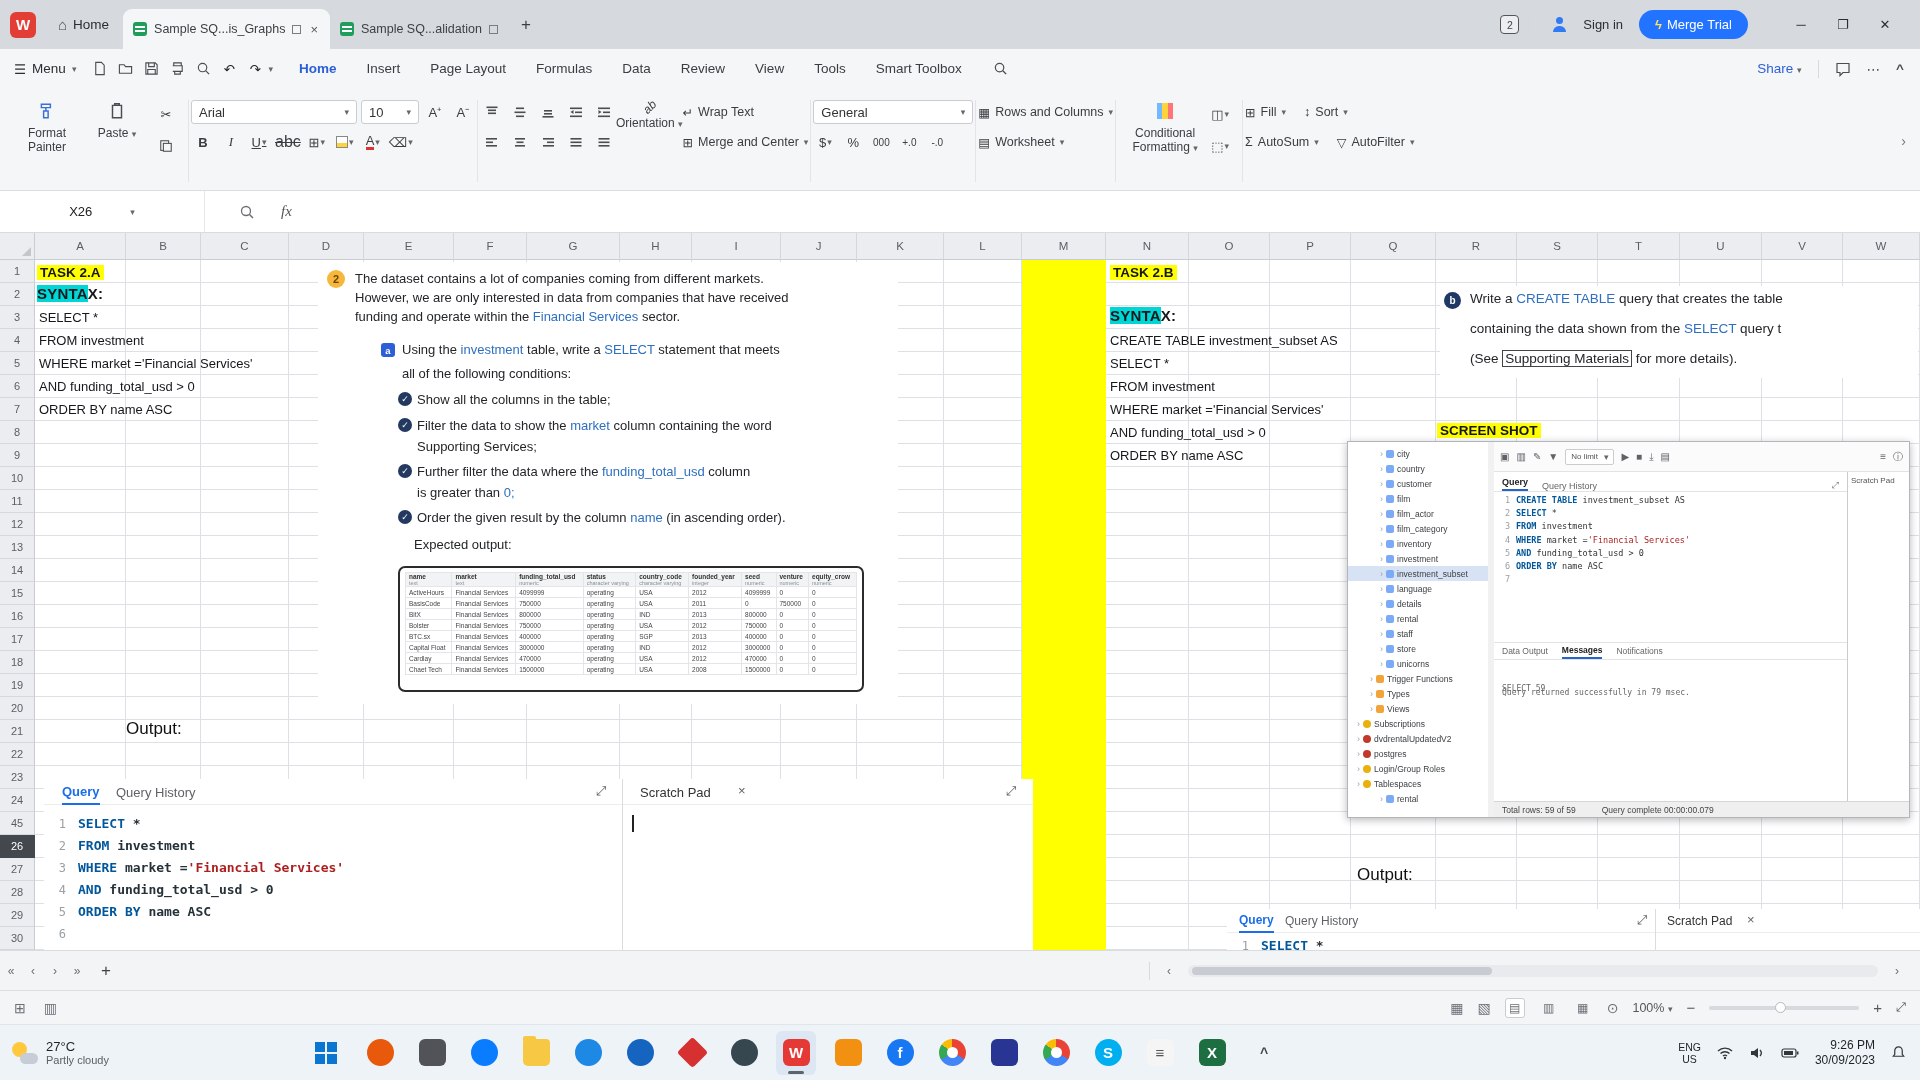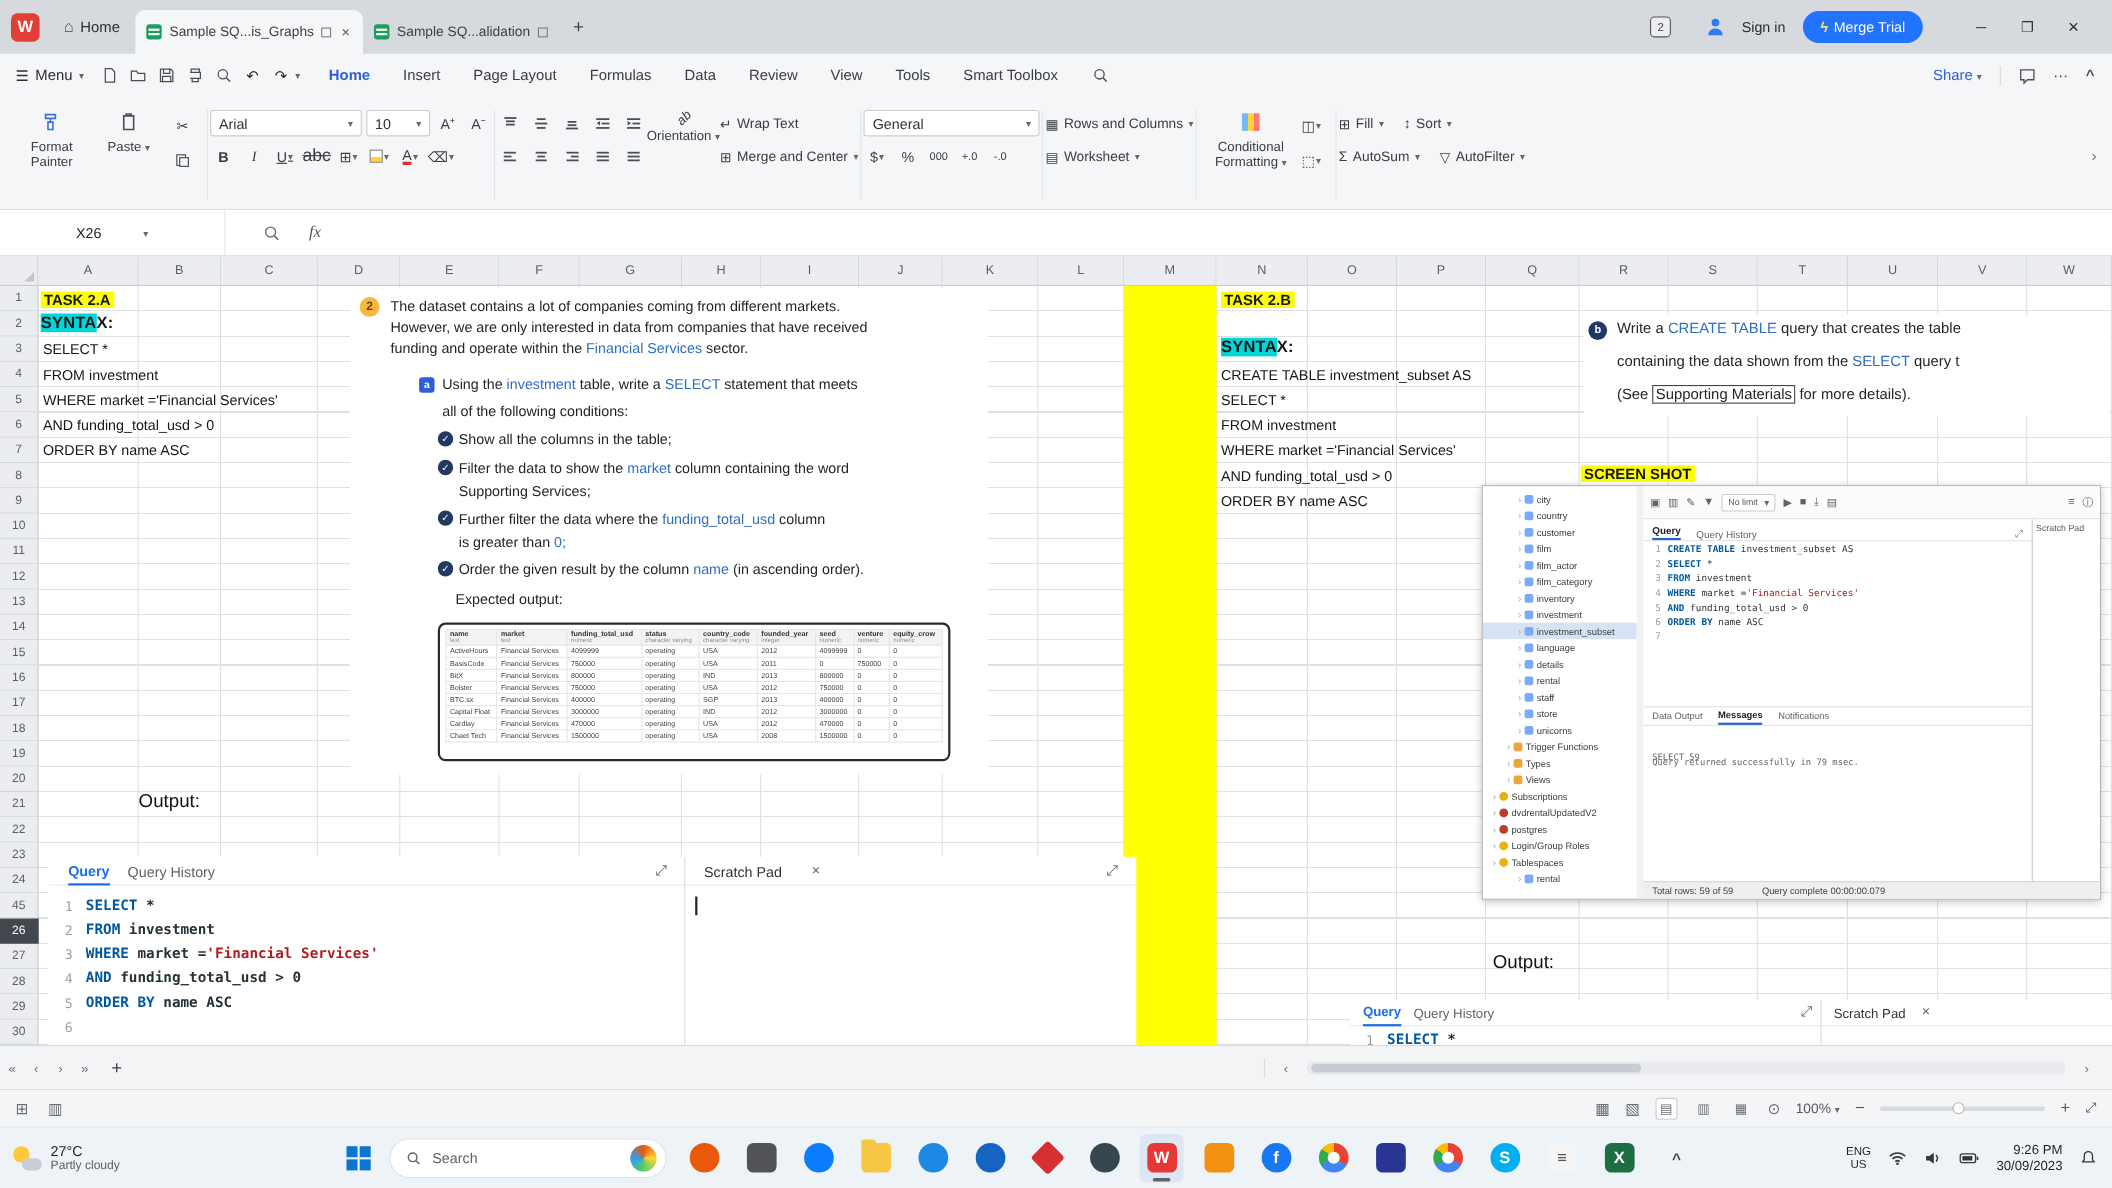--- a/index.html
+++ b/index.html
@@ -821,21 +821,21 @@
             <svg class="lic" width="14" height="14" viewBox="0 0 16 16">
               <rect x="2" y="2" width="9" height="11" fill="none" stroke="#4a4d52" stroke-width="1.2"></rect>
               <rect x="5" y="5" width="9" height="9" fill="#f5f6f7" stroke="#4a4d52" stroke-width="1.2"></rect>
             </svg>
           </span>
       </div>
     </div>
     <div class="rdiv"></div>
     <div class="r2rows">
       <div class="rrow">
-        <span class="combo" style="width:138px">
+        <span class="combo" style="width:166px">
             <span>Arial</span>
             <span class="chev" style="margin-left:auto">▾</span>
           </span>
         <span class="combo" style="width:58px">
             <span>10</span>
             <span class="chev" style="margin-left:auto">▾</span>
           </span>
         <span class="rsm">A⁺</span>
         <span class="rsm">A⁻</span>
       </div>
@@ -1085,28 +1085,20 @@
         </span>
     </span>
     <span class="startbtn">
         <span class="winlogo">
           <span></span>
           <span></span>
           <span></span>
           <span></span>
         </span>
       </span>
-    <span class="searchpill">
-      <svg class="lic" width="14" height="14" viewBox="0 0 16 16">
-          <circle cx="7" cy="7" r="4.5" fill="none" stroke="#5f6368" stroke-width="1.4"></circle>
-          <path d="M10.5 10.5L14 14" stroke="#5f6368" stroke-width="1.6"></path>
-        </svg>
-      <span>Search</span>
-      <span class="sp-bing"></span>
-    </span>
     <span id="tb-icons">
         <span class="tbi">
           <span class="ico circle" style="background: rgb(232, 89, 12);"></span>
         </span>
         <span class="tbi">
           <span class="ico square" style="background: rgb(81, 83, 88);"></span>
         </span>
         <span class="tbi">
           <span class="ico circle" style="background: rgb(10, 124, 255);"></span>
         </span>

